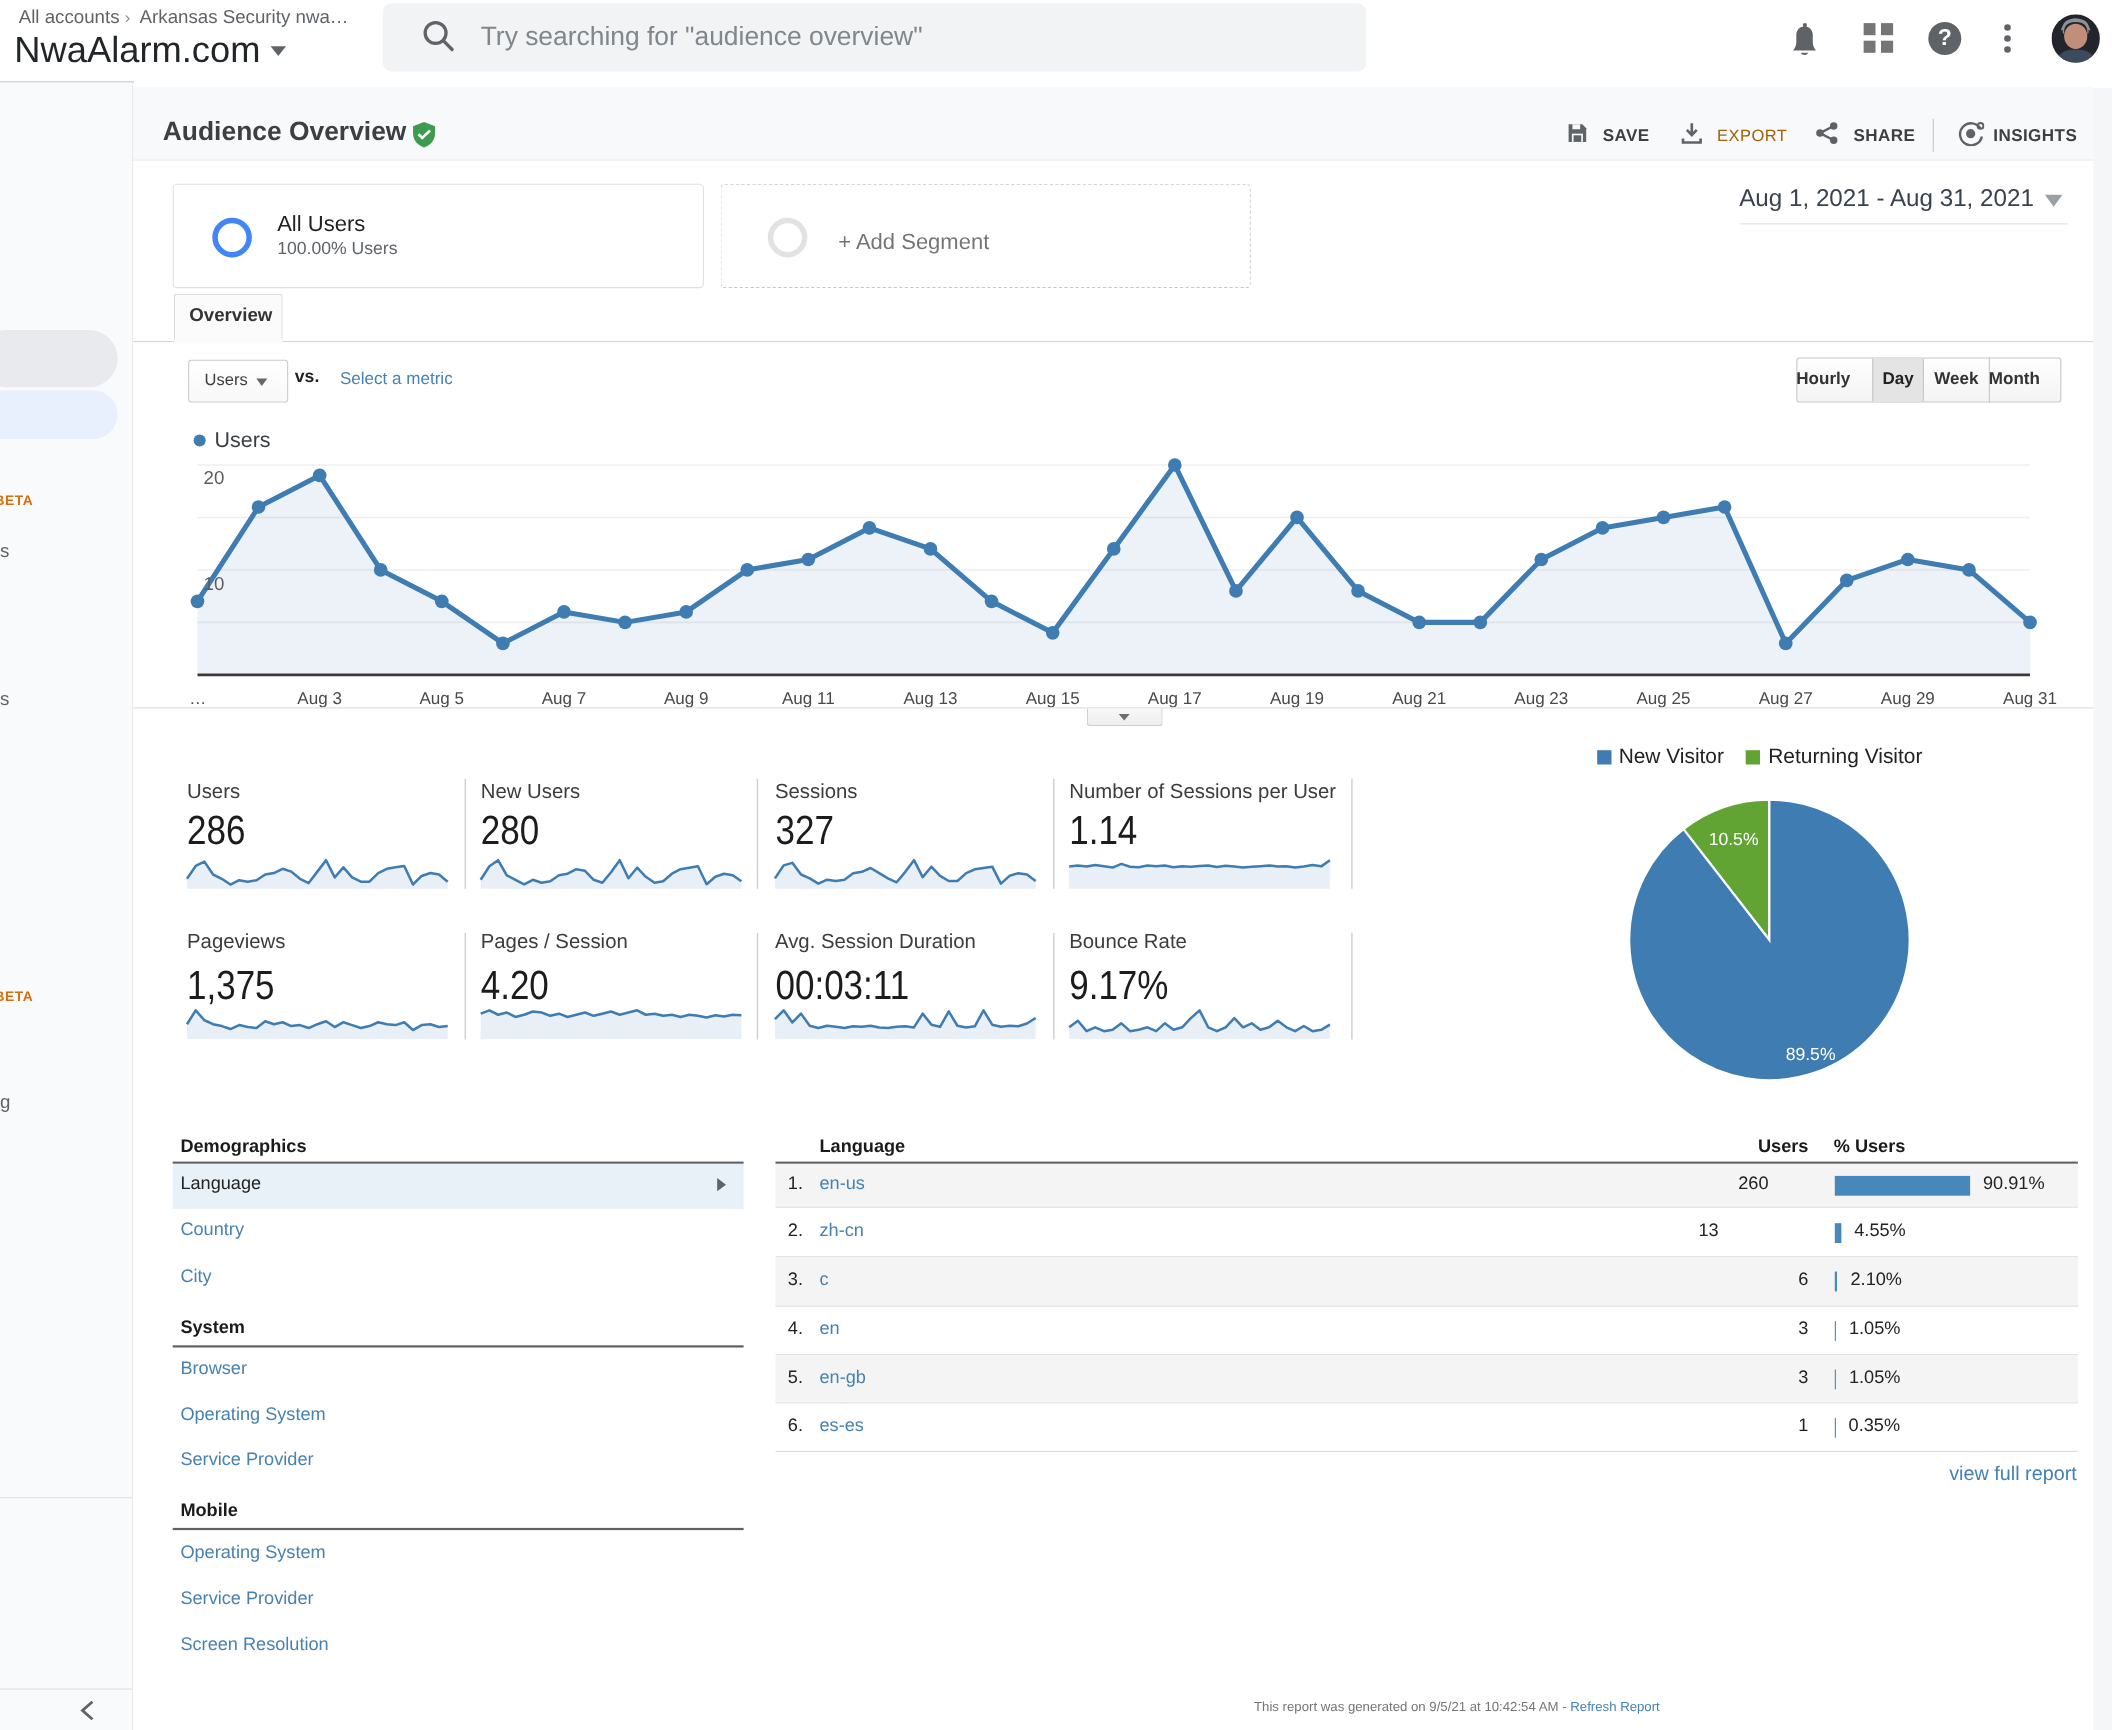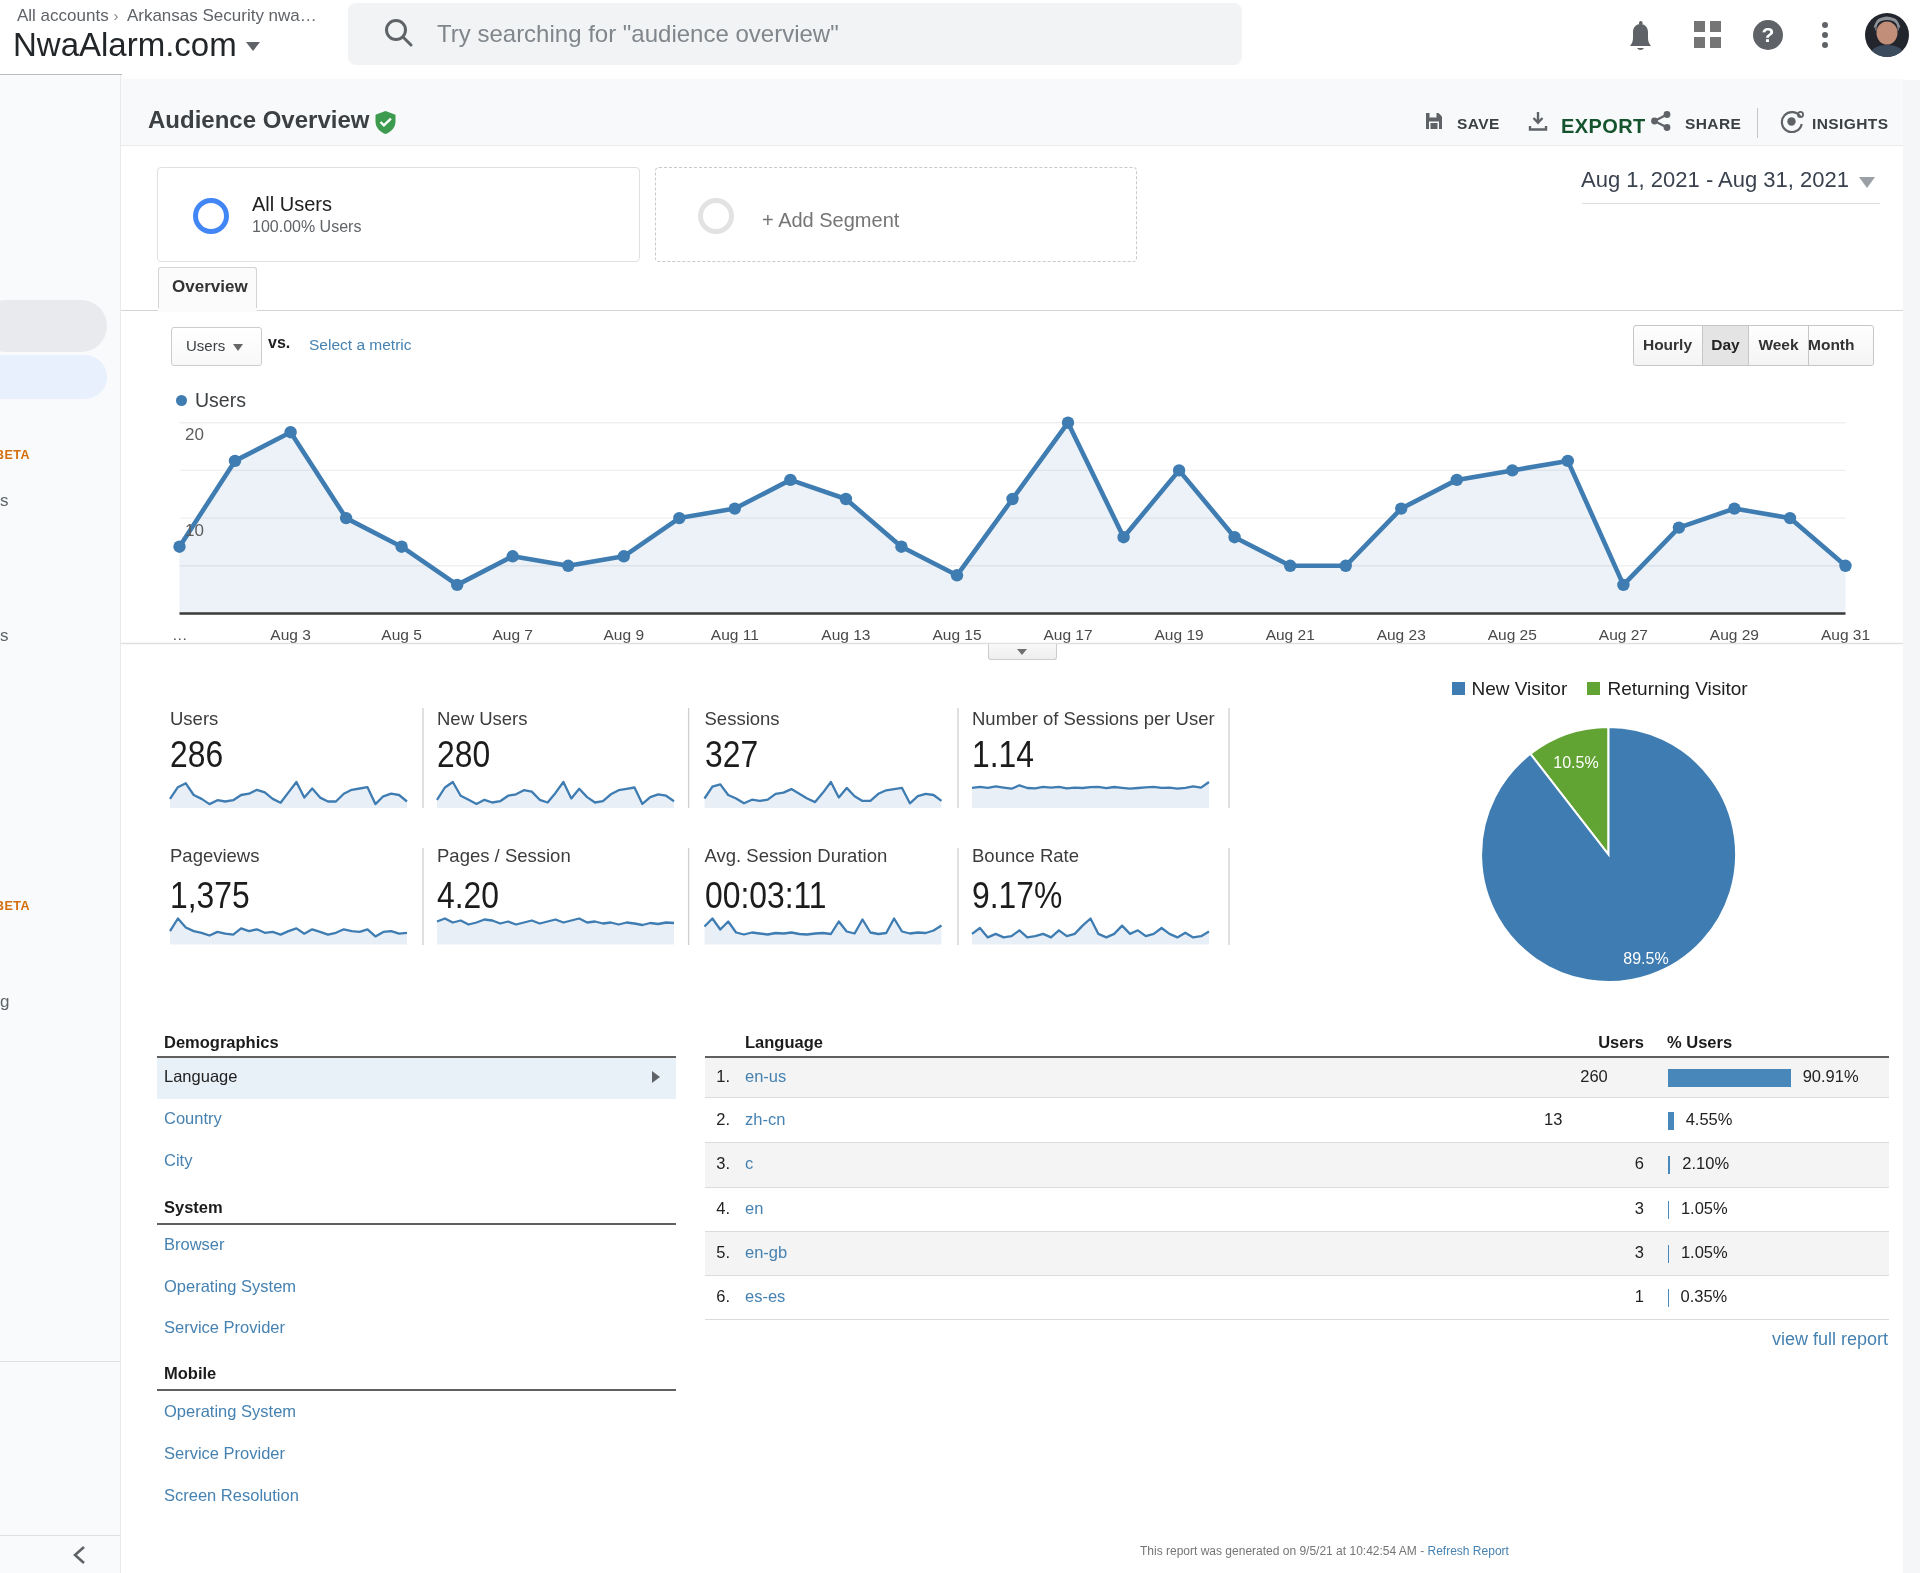--- a/index.html
+++ b/index.html
@@ -65,21 +65,21 @@
 <path d="M2 2 h12.5 l3.5 3.5 v12.5 h-16 z" fill="#5f6368"></path>
     <rect x="5.5" y="2" width="7" height="4.5" fill="#f8f9fa"></rect>
     <rect x="5" y="10.5" width="10" height="7.5" fill="#f8f9fa"></rect>
     <rect x="6.5" y="12" width="7" height="6" fill="#5f6368"></rect>
 </svg>
 <div class="abs" style="left:1457px;top:115px;font-size:15.5px;font-weight:bold;color:#3c4043;letter-spacing:0.4px">SAVE</div>
 <svg class="abs" style="left:1527px;top:110px" width="22" height="22">
 <path d="M11 2 v10 M6.5 8 l4.5 4.8 L15.5 8" stroke="#5f6368" stroke-width="2.4" fill="none"></path>
 <path d="M3 16 v3.5 h16 V16" stroke="#5f6368" stroke-width="2.4" fill="none"></path>
 </svg>
-<div class="abs" style="left:1561px;top:115px;font-size:20px;font-weight:bold;color:#14532d;letter-spacing:0.4px">EXPORT</div>
+<div class="abs" style="left:1561px;top:115px;font-size:15px;font-weight:normal;color:#a16207;letter-spacing:0.4px">EXPORT</div>
 <svg class="abs" style="left:1650px;top:110px" width="22" height="22">
 <circle cx="17" cy="4.5" r="3.4" fill="#5f6368"></circle>
     <circle cx="17" cy="17.5" r="3.4" fill="#5f6368"></circle>
     <circle cx="4.5" cy="11" r="3.4" fill="#5f6368"></circle>
 <path d="M4.5 11 L17 4.5 M4.5 11 L17 17.5" stroke="#5f6368" stroke-width="2.2"></path>
 </svg>
 <div class="abs" style="left:1685px;top:115px;font-size:15.5px;font-weight:bold;color:#3c4043;letter-spacing:0.4px">SHARE</div>
 <div class="abs" style="left:1757px;top:108px;height:30px;border-left:1.5px solid #c4c7ca"></div>
 <svg class="abs" style="left:1780px;top:109px" width="24" height="24">
 <circle cx="11.5" cy="12.5" r="4.2" fill="#5f6368"></circle>
@@ -107,21 +107,21 @@
 
 <div class="abs" style="left:171px;top:327px;width:91px;height:39px;background:linear-gradient(#fff,#f8f8f8);border:1px solid #ccc;border-radius:3px"></div>
 <div class="abs" style="left:186px;top:337px;font-size:15px;color:#3c4043">Users</div>
 <div class="abs" style="left:233px;top:344px;width:0;height:0;border-top:7px solid #666;border-left:5.5px solid transparent;border-right:5.5px solid transparent"></div>
 <div class="abs" style="left:268px;top:334px;font-size:16px;font-weight:bold;color:#202124">vs.</div>
 <div class="abs" style="left:309px;top:336px;font-size:15.5px;color:#4682b1">Select a metric</div>
 
 <div class="abs" style="left:1633px;top:325px;width:241px;height:41px;background:linear-gradient(#fefefe,#f4f4f4);border:1px solid #c6c6c6;border-radius:3px"></div>
 <div class="abs" style="left:1702px;top:326px;width:47px;height:39px;background:#e4e4e4;border-left:1px solid #c6c6c6;border-right:1px solid #c6c6c6"></div>
 <div class="abs" style="left:1808px;top:325px;height:41px;border-left:1px solid #c6c6c6"></div>
-<div class="abs" style="left:1633px;top:336px;width:69px;text-align:center;font-size:15.5px;font-weight:bold;color:#333">Hourly</div>
+<div class="abs" style="left:1633px;top:336px;width:69px;font-size:15.5px;font-weight:bold;color:#333">Hourly</div>
 <div class="abs" style="left:1702px;top:336px;width:47px;text-align:center;font-size:15.5px;font-weight:bold;color:#222">Day</div>
 <div class="abs" style="left:1749px;top:336px;width:59px;text-align:center;font-size:15.5px;font-weight:bold;color:#333">Week</div>
 <div class="abs" style="left:1808px;top:336px;width:66px;text-align:left;font-size:15.5px;font-weight:bold;color:#333">Month</div>
 
 <div class="abs" style="left:175.5px;top:394.5px;width:11.5px;height:11.5px;border-radius:50%;background:#3e7cb1"></div>
 <div class="abs" style="left:195px;top:389px;font-size:19.5px;color:#3c4043">Users</div>
 
 <svg width="1920" height="680" style="position:absolute;left:0;top:0">
 <line x1="179.5" y1="565.8" x2="1845.5" y2="565.8" stroke="#efefef" stroke-width="1.4"></line>
     <line x1="179.5" y1="518.1" x2="1845.5" y2="518.1" stroke="#efefef" stroke-width="1.4"></line>

